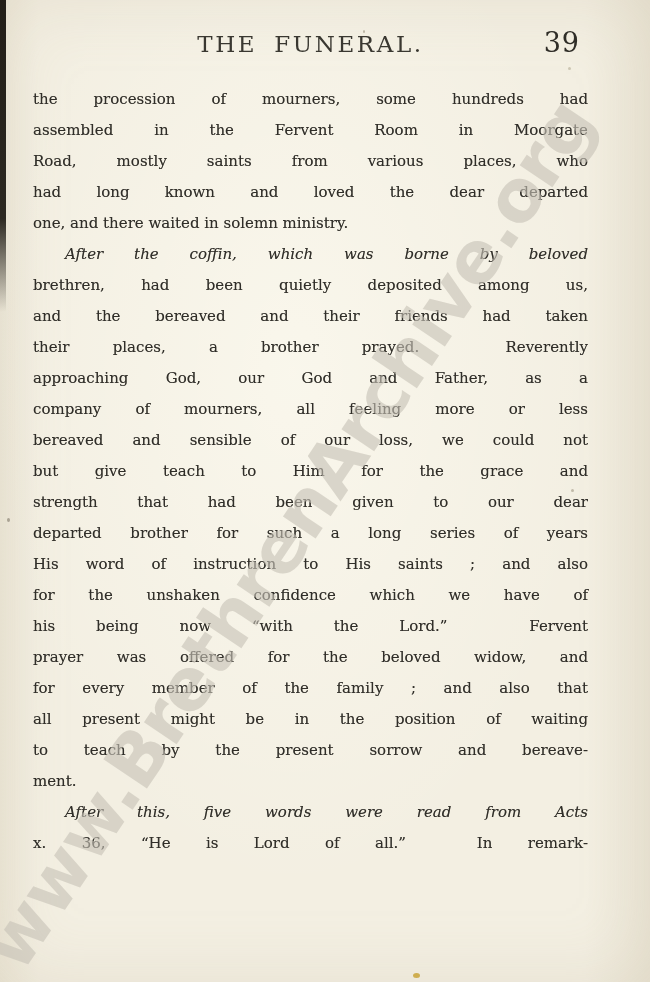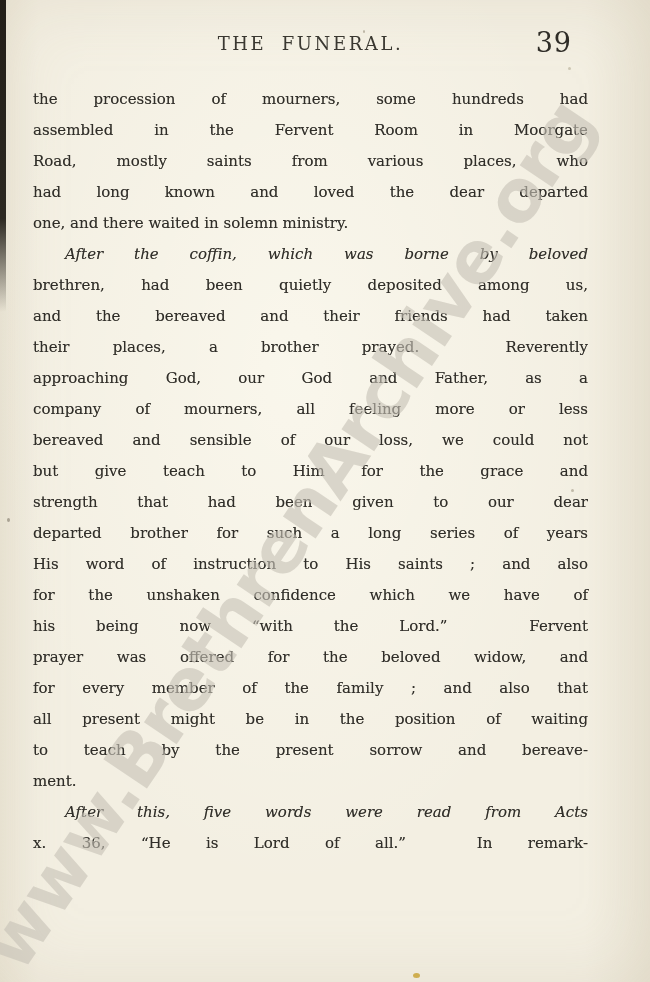--- a/index.html
+++ b/index.html
@@ -40,29 +40,29 @@
     position: absolute;
     top: 30px;
     left: 33px;
     width: 555px;
     height: 28px;
     color: #3a3831;
   }
   .running-title {
     width: 100%;
     text-align: center;
-    font-size: 18px;
+    font-size: 23px;
     line-height: 28px;
     letter-spacing: 2.6px;
     word-spacing: 7px;
   }
   .page-number {
     position: absolute;
     top: -3px;
-    right: 16px;
+    right: 8px;
     font-size: 27px;
     line-height: 32px;
     letter-spacing: 1px;
     color: #2f2d27;
   }
   .text-block {
     position: absolute;
     top: 84px;
     left: 33px;
     width: 555px;

